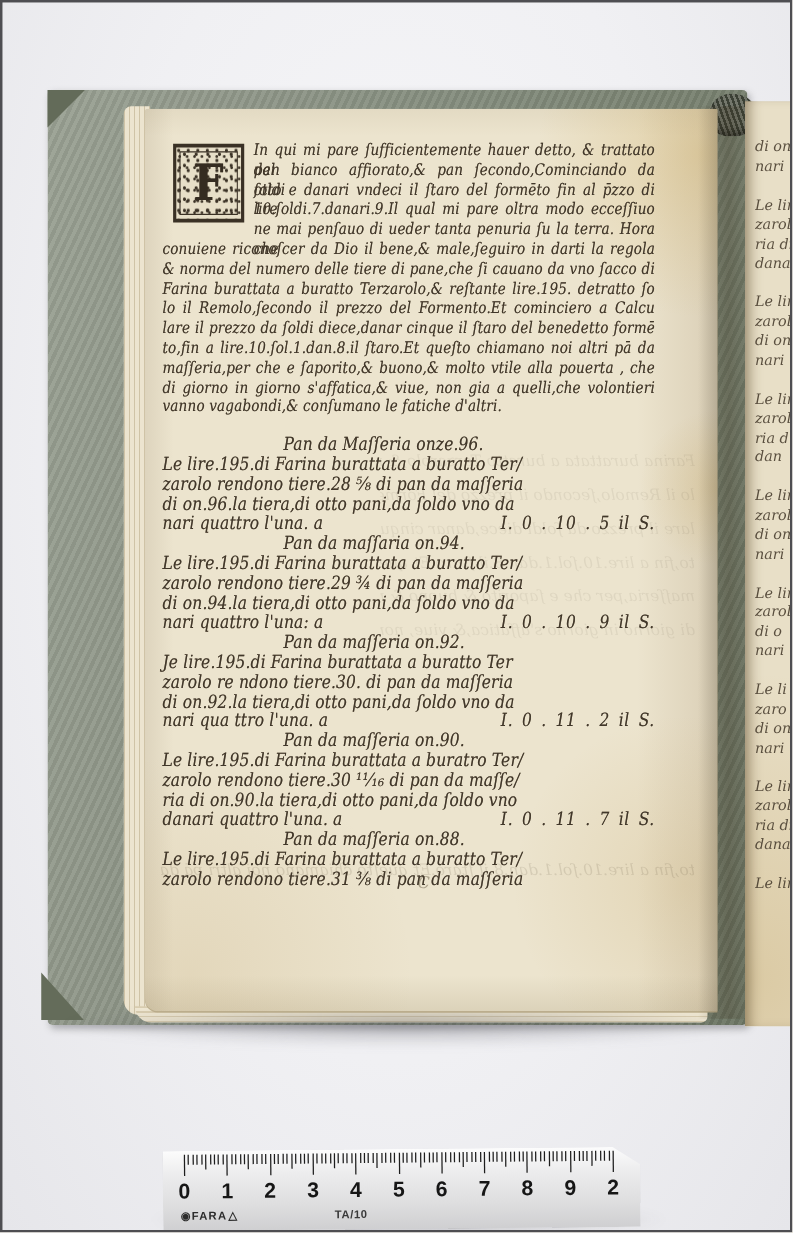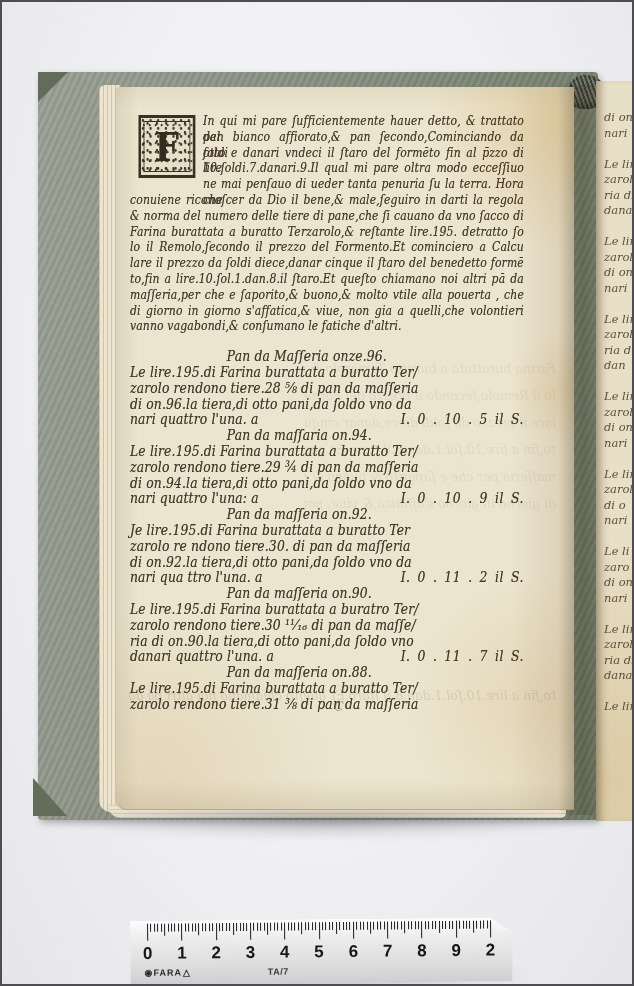--- a/index.html
+++ b/index.html
@@ -364,17 +364,17 @@
         <span class="rnum" style="left: 222.8px;">6</span>
         <span class="rnum" style="left: 257.1px;">7</span>
         <span class="rnum" style="left: 291.4px;">8</span>
         <span class="rnum" style="left: 325.7px;">9</span>
         <span class="rnum" style="left: 360px;">2</span>
       </div>
     <div class="brandrow">
       <span class="sym">◉</span>
       <span class="brand">FARA</span>
       <span class="mark">△</span>
-      <span class="model">TA/7</span>
+      <span class="model">TA/10</span>
     </div>
   </div>
 
 </div>
 
 </body></html>

